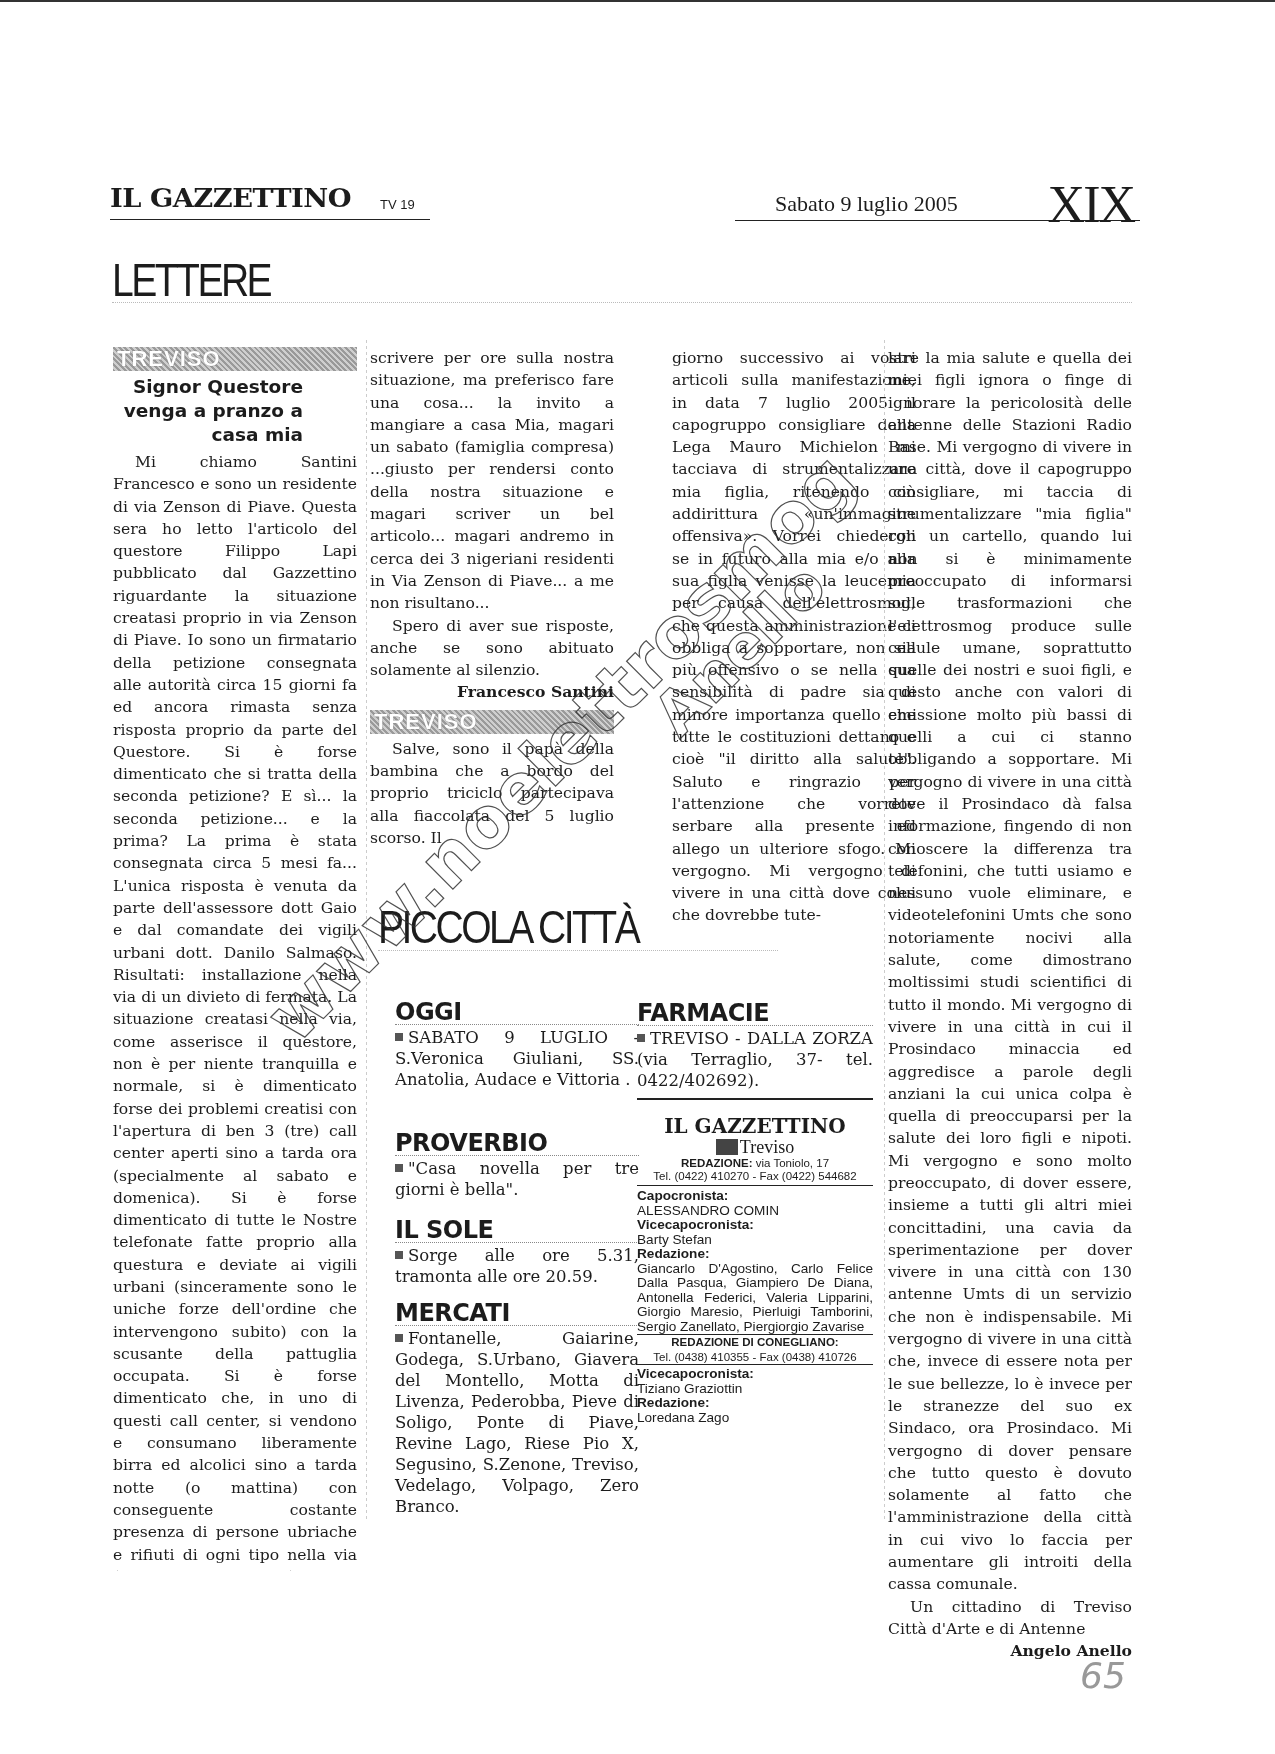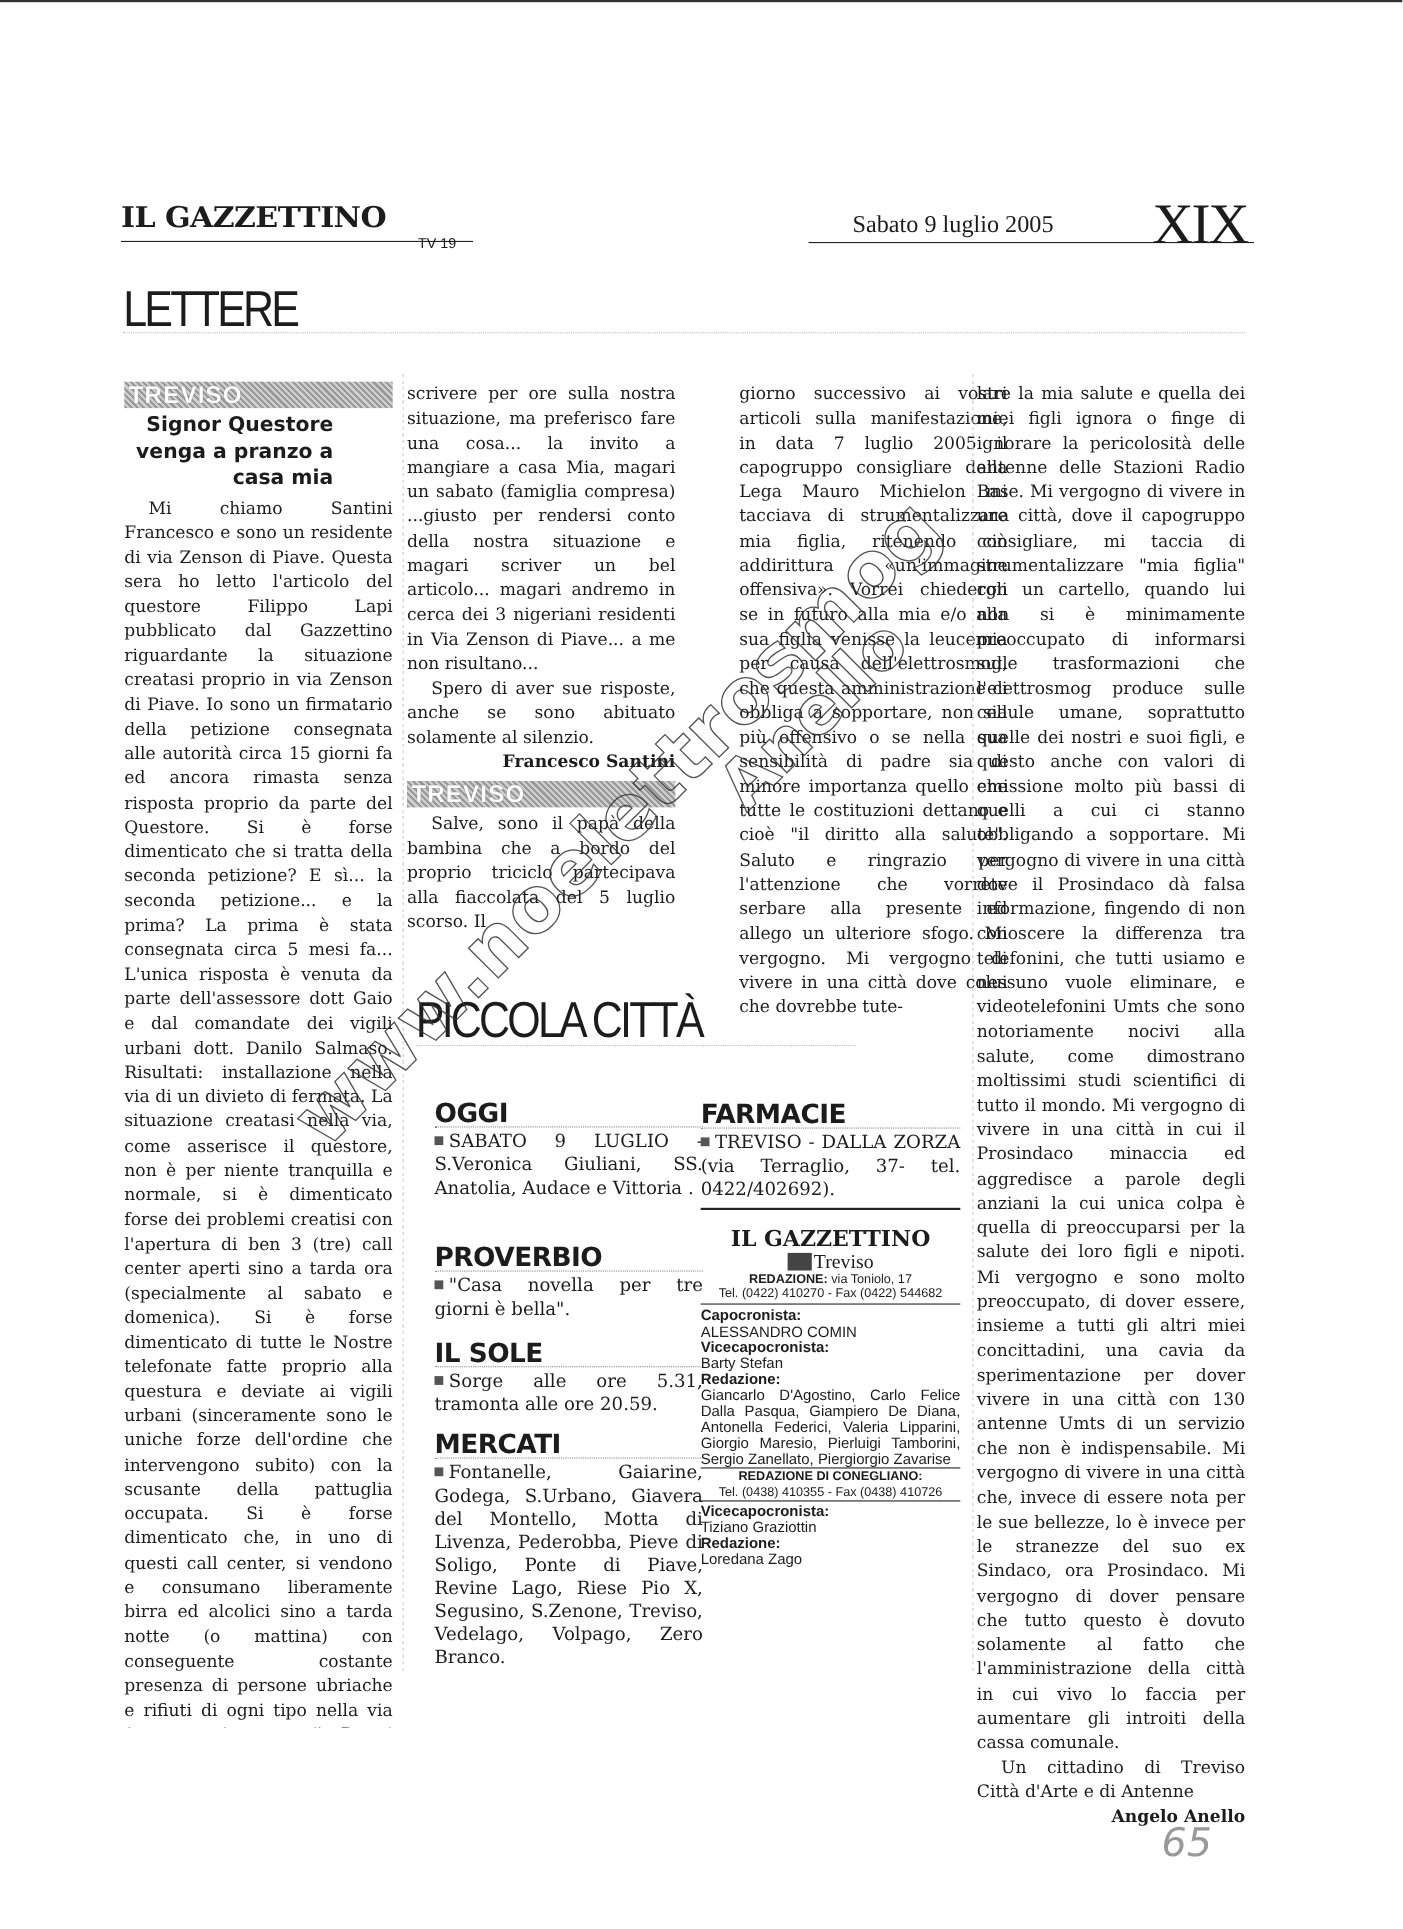--- a/index.html
+++ b/index.html
@@ -5,21 +5,21 @@
     html, body { margin: 0; padding: 0; background: #ffffff; }
     body { width: 1275px; height: 1754px; position: relative; overflow: hidden;
            font-family: "DejaVu Serif", "Liberation Serif", serif; color: #1c1c1c; }
     .abs { position: absolute; }
     
     .top-rule { left: 0; top: 0; width: 1275px; height: 2px; background: #333; }
     
     .masthead-left { left: 110px; top: 183px; width: 320px; border-bottom: 1.5px solid #222; height: 36px; }
     .paper-name { font-family: "DejaVu Serif", serif; font-weight: bold; font-size: 26px; letter-spacing: -0.5px;
                   transform: scaleX(1.05); transform-origin: left; display: inline-block; }
-    .edition { position: absolute; left: 270px; top: 30px; font-family: "Liberation Sans", sans-serif; font-size: 13px; }
+    .edition { position: absolute; left: 270px; top: 14px; font-family: "Liberation Sans", sans-serif; font-size: 13px; }
     .masthead-right { left: 735px; top: 185px; width: 405px; height: 35px; border-bottom: 1.5px solid #222; }
     .date { position: absolute; left: 40px; top: 6px; font-family: "Liberation Serif", serif; font-size: 22px; }
     .folio { position: absolute; right: 6px; top: -10px; font-family: "Liberation Serif", serif; font-size: 52px; letter-spacing: -2px; }
     .section-title { left: 112px; top: 253px; font-family: "Liberation Sans", sans-serif; font-size: 46px; letter-spacing: -3px;
                      transform: scaleX(0.85); transform-origin: left; font-weight: normal; }
     .section-rule { left: 112px; top: 302px; width: 1020px; height: 1px; border-top: 1px dotted #bbb; }
     
     .col { position: absolute; width: 244px; font-size: 15.6px; line-height: 22.3px; text-align: justify; }
     .col p { margin: 0; text-indent: 0; }
     .col p.indent { text-indent: 22px; }
@@ -46,21 +46,21 @@
     .redaz .rsub { text-align: center; font-family: "Liberation Serif", serif; font-size: 18px; line-height: 20px; }
     .redaz .rsub .bld { display: inline-block; width: 22px; height: 16px; background: #444; vertical-align: -2px; margin-right: 2px; }
     .redaz .addr { text-align: center; font-size: 11.5px; line-height: 13px; border-bottom: 1.5px solid #222; padding-bottom: 2px; }
     .redaz .lbl { font-weight: bold; }
     .redaz .sep { border-top: 1.5px solid #222; }
     .redaz .ctr { text-align: center; font-size: 11.5px; }
     .topline { position: absolute; left: 637px; top: 1098px; width: 236px; border-top: 2px solid #222; }
     
     .watermark { position: absolute; font-family: "DejaVu Sans", sans-serif; font-size: 70px; font-weight: bold;
                  color: transparent; -webkit-text-stroke: 1.2px #333; white-space: nowrap; opacity: 0.85; pointer-events: none; }
-    .page-number { left: 1056px; top: 1655px; font-family: "DejaVu Sans", sans-serif; font-style: italic; font-size: 36px; color: #999; font-weight: 200; }
+    .page-number { left: 1080px; top: 1655px; font-family: "DejaVu Sans", sans-serif; font-style: italic; font-size: 36px; color: #999; font-weight: 200; }
   </style>
 </head>
 <body>
 
 <div class="abs top-rule"></div>
 
 <div class="abs masthead-left">
   <span class="paper-name">IL GAZZETTINO</span>
   <span class="edition">TV 19</span>
 </div>

